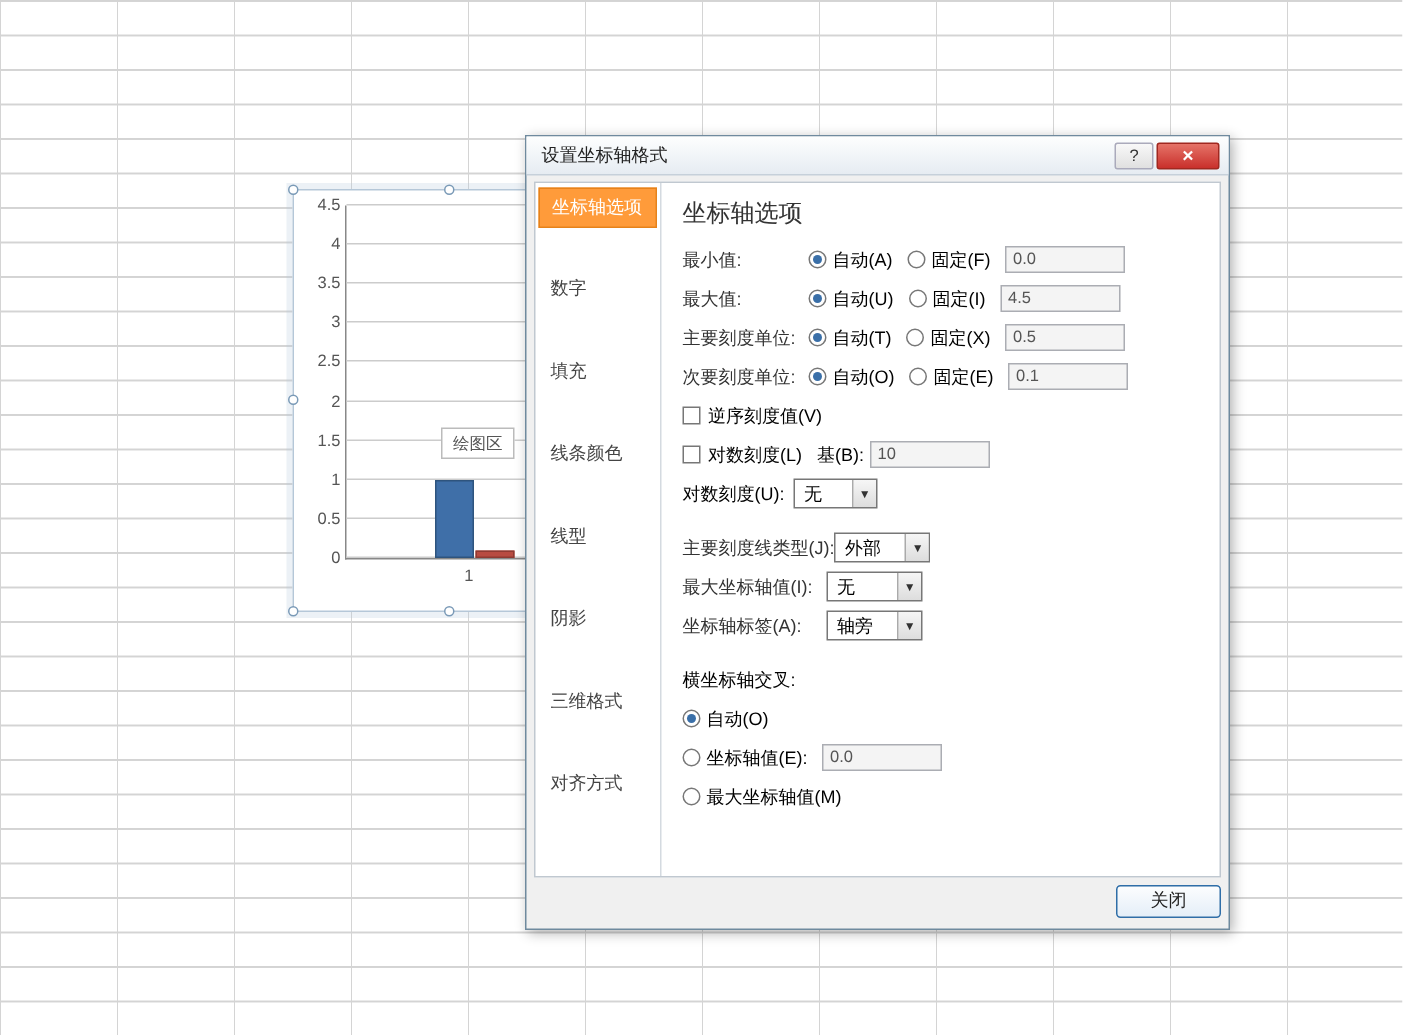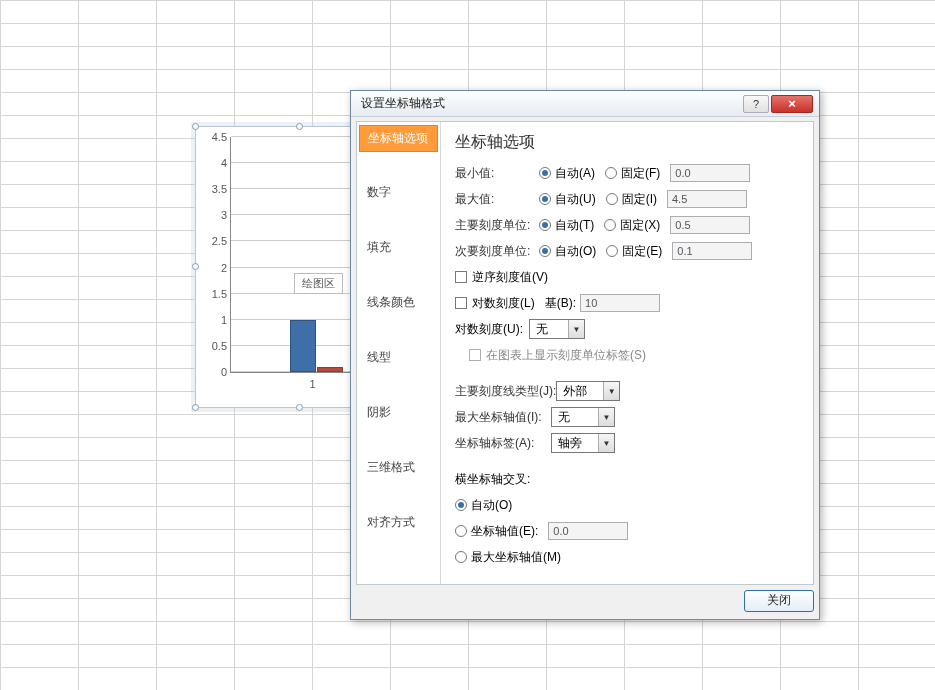--- a/index.html
+++ b/index.html
@@ -322,21 +322,21 @@
       <div class="gridline" style="bottom:100%">
           <span class="y-tick">4.5</span>
         </div>
 
       <div class="bar bar1" style="left:36%;width:16%;height:22.22%"></div>
       <div class="bar bar2" style="left:53%;width:16%;height:2.22%"></div>
 
       <span class="x-tick" style="left:50%">1</span>
     </div>
 
-    <div class="tooltip" style="left:92px;top:140px;">绘图区</div>
+    <div class="tooltip" style="left:92px;top:152px;">绘图区</div>
   </div>
 </div>
 
 <div class="dialog">
   <div class="titlebar">
     <span class="titlebar-title">设置坐标轴格式</span>
     <div class="title-btn">?</div>
     <div class="title-btn title-close">×</div>
   </div>
 
@@ -417,25 +417,20 @@
         <input class="num-input" value="10" style="">
       </div>
       <div class="row">
         <span>对数刻度(U):</span>
         <span style="width:6px"></span>
         <span class="select">
           <span class="sel-text">无</span>
           <span class="sel-arrow">▼</span>
         </span>
       </div>
-      <div class="row" style="color:#888">
-        <span style="width:14px"></span>
-        <span class="checkbox" style="opacity:0.6"></span>
-        <span>在图表上显示刻度单位标签(S)</span>
-      </div>
 
       <div class="section-gap"></div>
 
       <div class="row">
         <span class="lbl2">主要刻度线类型(J):</span>
         <span class="select">
           <span class="sel-text" style="min-width:40px">外部</span>
           <span class="sel-arrow">▼</span>
         </span>
       </div>

